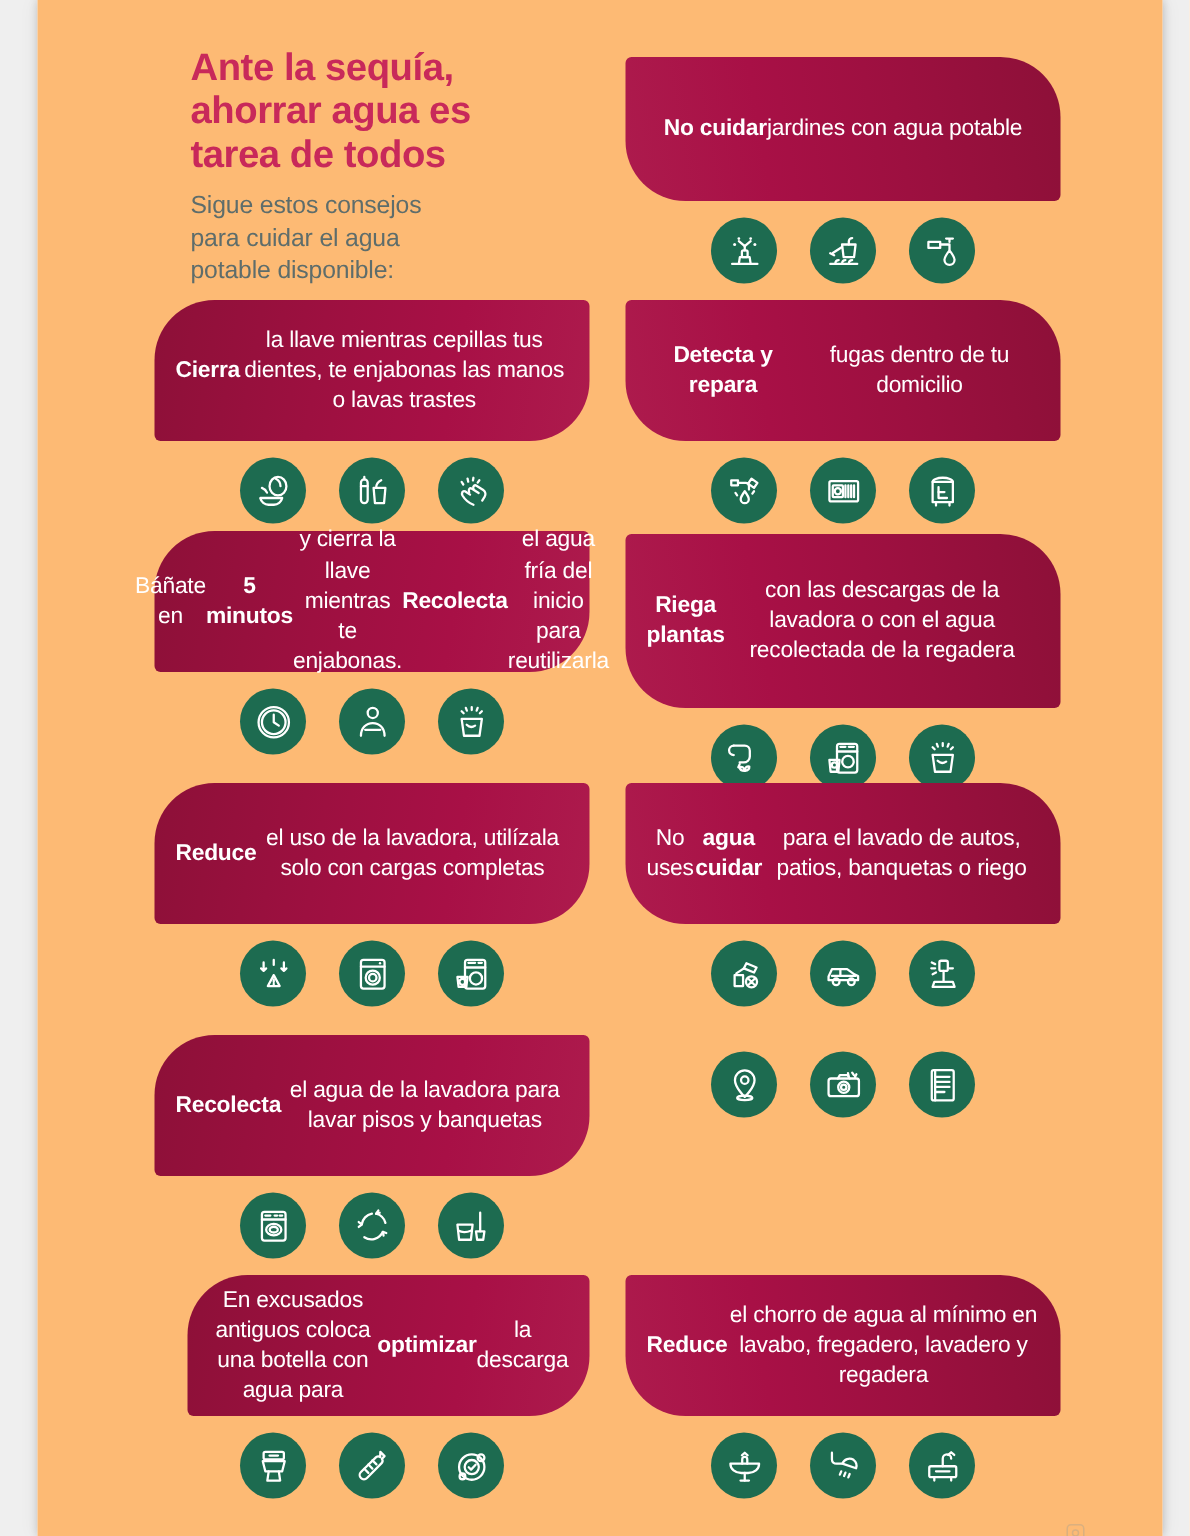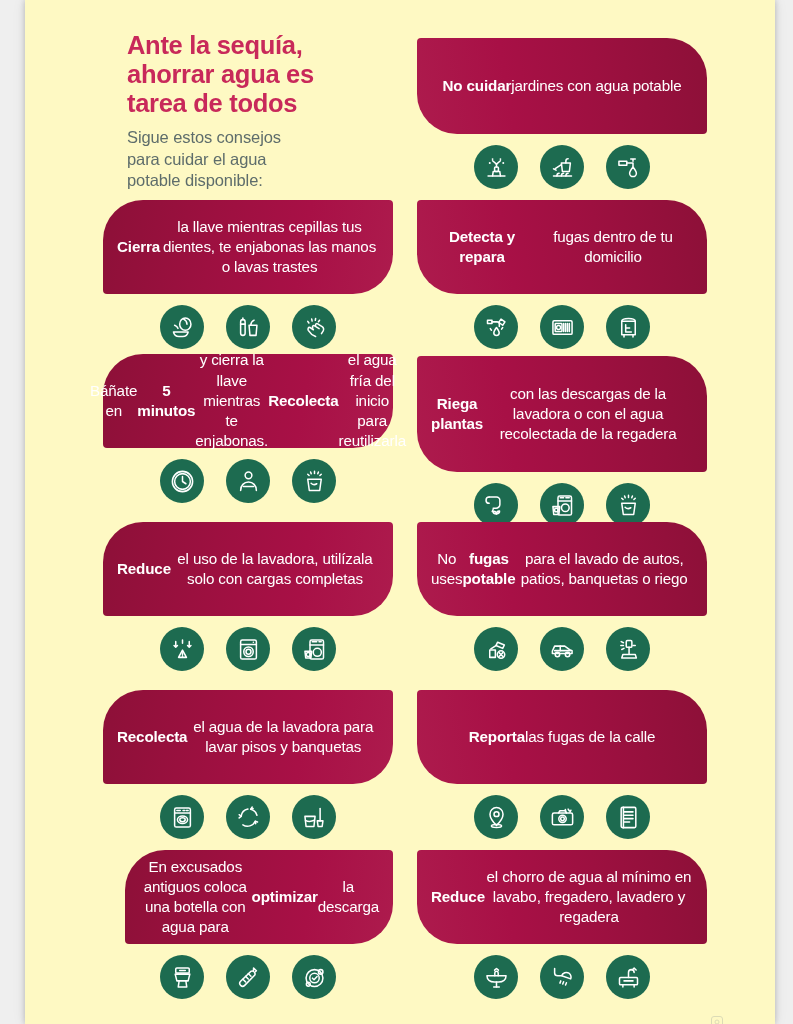--- a/index.html
+++ b/index.html
@@ -28,21 +28,21 @@
     top: 0;
     width: 750px;
     height: 1024px;
     background: #ffffff;
     box-shadow: 0 0 6px rgba(0,0,0,0.22), 0 0 14px rgba(0,0,0,0.07);
   }
   #sheet-inner {
     position: relative;
     width: 750px;
     height: 1024px;
-    background: #fef9c3;
+    background: #fdba74;
   }
 
   
   .column {
     position: absolute;
     width: 290px;
   }
   #col-left  { left: 78px; top: 0; }
   #col-right { left: 392px; top: 0; }
 
@@ -441,21 +441,21 @@
               <svg viewBox="0 0 24 24">
                   <path d="M6 10h12l-1.4 10H7.4z"></path>
                   <path d="M8.5 3.5l.6 1.6M12 3l0 1.8M15.5 3.5l-.6 1.6M6 5.5l1.2 1.2M18 5.5l-1.2 1.2"></path>
                   <path d="M9 13.5c1.5 1.5 3.5 1.5 5 .5"></path>
                 </svg>
             </div>
           </div>
         </div>
 
         <div class="tip" style="top:522px;left:0;">
-          <div class="banner" style="height:94px;">No uses <b>fugas potable</b> para el lavado de autos, patios, banquetas o riego</div>
+          <div class="banner" style="height:94px;">No uses <b>agua cuidar</b> para el lavado de autos, patios, banquetas o riego</div>
           <div class="icon-row">
             <div class="icon-circle">
               <svg viewBox="0 0 24 24">
                   <path d="M13 5.5l6 2.5-1.5 3-6-2.5z"></path>
                   <path d="M11.5 8.5L7 11.5"></path>
                   <path d="M6 12.5h5v6.5H6z"></path>
                   <circle cx="16" cy="16.5" r="3.3"></circle>
                   <path d="M14.3 14.8l3.4 3.4M17.7 14.8l-3.4 3.4"></path>
                 </svg>
             </div>
@@ -474,21 +474,20 @@
                   <path d="M12.5 10v6"></path>
                   <path d="M6 19.5h13l-1-3H7z"></path>
                   <path d="M7.5 6l-2-1M7.5 8.5h-2.3M8 11l-2 1"></path>
                   <path d="M16 8.5h2"></path>
                 </svg>
             </div>
           </div>
         </div>
 
         <div class="tip" style="top:690px;left:0;">
-          <div class="banner" style="height:94px;"><b>Reporta</b> las fugas de la calle</div>
           <div class="icon-row">
             <div class="icon-circle">
               <svg viewBox="0 0 24 24">
                   <path d="M12 3.2a5.8 5.8 0 0 0-5.8 5.8c0 4.2 5.8 10 5.8 10s5.8-5.8 5.8-10A5.8 5.8 0 0 0 12 3.2z"></path>
                   <circle cx="12" cy="9" r="2.2"></circle>
                   <ellipse cx="12" cy="19.5" rx="4.5" ry="1.3"></ellipse>
                 </svg>
             </div>
             <div class="icon-circle">
               <svg viewBox="0 0 24 24">

